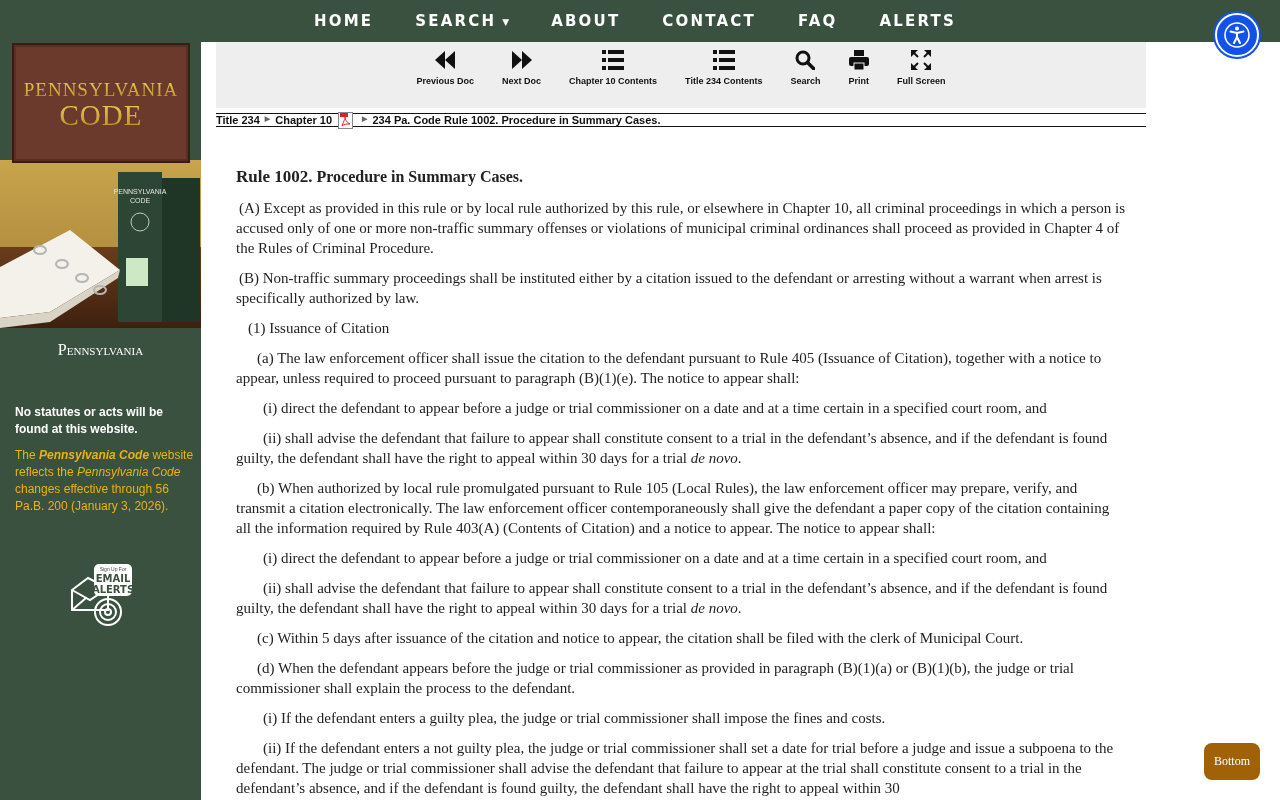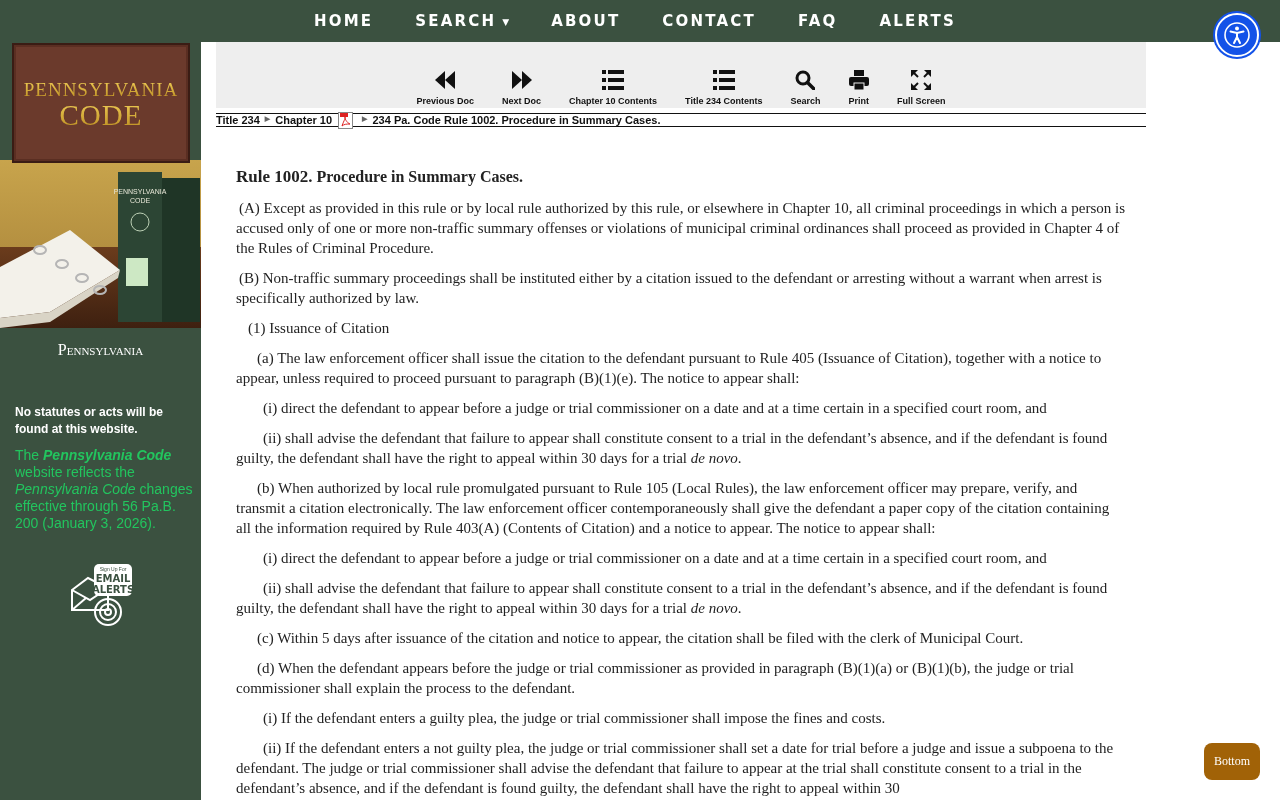--- a/index.html
+++ b/index.html
@@ -37,30 +37,30 @@
     position: absolute; left: 0; top: 296px; width: 201px; text-align: center;
     font-family: "Liberation Serif", serif; color: #ffffff; font-size: 16px; line-height: 23px;
     font-variant: small-caps;
   }
   .sidebar-note {
     position: absolute; left: 15px; top: 362px; width: 175px;
     color: #ffffff; font-size: 12px; line-height: 17px; font-weight: bold;
   }
   .sidebar-info {
     position: absolute; left: 15px; top: 405px; width: 180px;
-    color: #22c55e; font-size: 14px; line-height: 17px;
+    color: #eab308; font-size: 12px; line-height: 17px;
   }
   .email-alerts { position: absolute; left: 68px; top: 520px; width: 66px; height: 68px; cursor: pointer; }
 
   
   .toolbar {
     position: absolute; left: 216px; top: 42px; width: 930px; height: 66px;
     background: #eeeeee;
     display: flex; justify-content: center; align-items: flex-start;
-    padding-top: 26px;
+    padding-top: 6px;
   }
   .tool {
     display: flex; flex-direction: column; align-items: center; cursor: pointer;
     margin: 0 14px;
   }
   .tool .ico { height: 24px; display: flex; align-items: center; justify-content: center; }
   .tool .lbl { font-size: 9px; font-weight: bold; color: #111; margin-top: 4px; white-space: nowrap; font-family: "Liberation Sans", sans-serif; }
 
   .crumb-bar {
     position: absolute; left: 216px; top: 113px; width: 930px; height: 14px;

